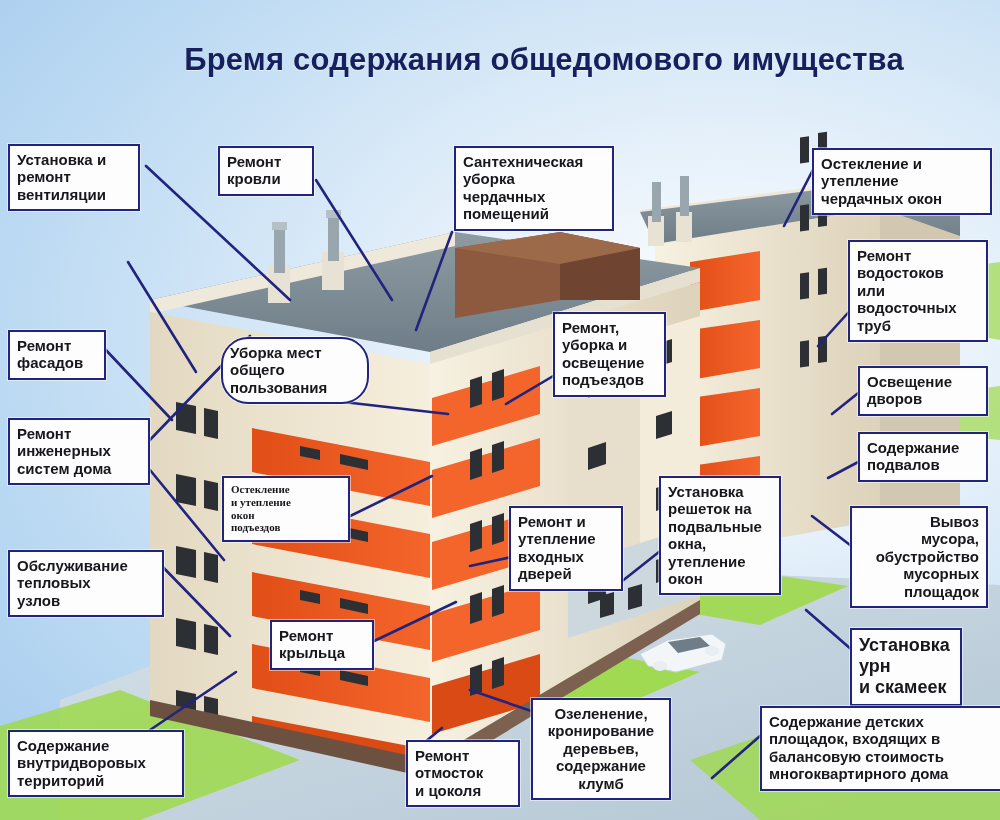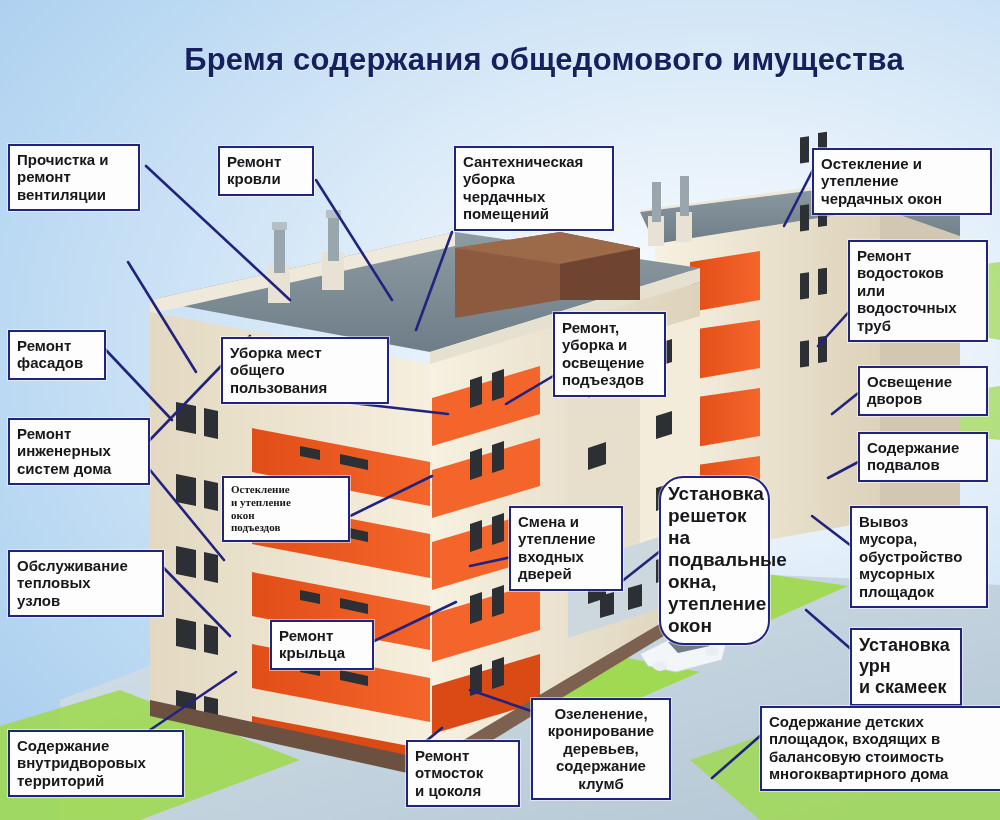--- a/index.html
+++ b/index.html
@@ -220,21 +220,21 @@
       <line x1="856" y1="304" x2="818" y2="346"></line>
       <line x1="862" y1="390" x2="832" y2="414"></line>
       <line x1="862" y1="460" x2="828" y2="478"></line>
       <line x1="854" y1="548" x2="812" y2="516"></line>
       <line x1="852" y1="650" x2="806" y2="610"></line>
       <line x1="760" y1="736" x2="712" y2="778"></line>
     </g>
   </svg>
 
   <div class="callout" style="left:8px;top:144px;width:132px;font-size:15px;">
-    <span>Прочистка и
+    <span>Установка и
 ремонт
 вентиляции</span>
   </div>
 
 
   <div class="callout" style="left:8px;top:330px;width:98px;font-size:15px;">
     <span>Ремонт
 фасадов</span>
   </div>
 
@@ -261,21 +261,21 @@
 кровли</span>
   </div>
 
   <div class="callout" style="left:454px;top:146px;width:160px;font-size:15px;">
     <span>Сантехническая
 уборка
 чердачных
 помещений</span>
   </div>
 
-  <div class="callout" style="left:221px;top:337px;width:168px;font-size:15px;">
+  <div class="callout" style="left:221px;top:337px;width:148px;font-size:15px;border-radius:27px;">
     <span>Уборка мест
 общего
 пользования</span>
   </div>
 
   <div class="callout" style="left:222px;top:476px;width:128px;font-size:11px;font-family:Liberation Serif, serif;">
     <span>Остекление
 и утепление
 окон
 подъездов</span>
@@ -287,27 +287,27 @@
   </div>
 
   <div class="callout" style="left:553px;top:312px;width:113px;font-size:15px;">
     <span>Ремонт,
 уборка и
 освещение
 подъездов</span>
   </div>
 
   <div class="callout" style="left:509px;top:506px;width:114px;font-size:15px;">
-    <span>Смена и
+    <span>Ремонт и
 утепление
 входных
 дверей</span>
   </div>
 
-  <div class="callout" style="left:659px;top:476px;width:111px;font-size:19px;border-radius:24px;">
+  <div class="callout" style="left:659px;top:476px;width:122px;font-size:15px;">
     <span>Установка
 решеток на
 подвальные
 окна,
 утепление
 окон</span>
   </div>
 
   <div class="callout" style="left:406px;top:740px;width:114px;font-size:15px;">
     <span>Ремонт
@@ -340,21 +340,21 @@
   <div class="callout" style="left:858px;top:366px;width:130px;font-size:15px;">
     <span>Освещение
 дворов</span>
   </div>
 
   <div class="callout" style="left:858px;top:432px;width:130px;font-size:15px;">
     <span>Содержание
 подвалов</span>
   </div>
 
-  <div class="callout" style="left:850px;top:506px;width:138px;font-size:15px;">
+  <div class="callout" style="left:850px;top:506px;width:138px;font-size:15px;text-align:right;">
     <span>Вывоз
 мусора,
 обустройство
 мусорных
 площадок</span>
   </div>
 
   <div class="callout" style="left:850px;top:628px;width:112px;font-size:18px;">
     <span>Установка урн
 и скамеек</span>

